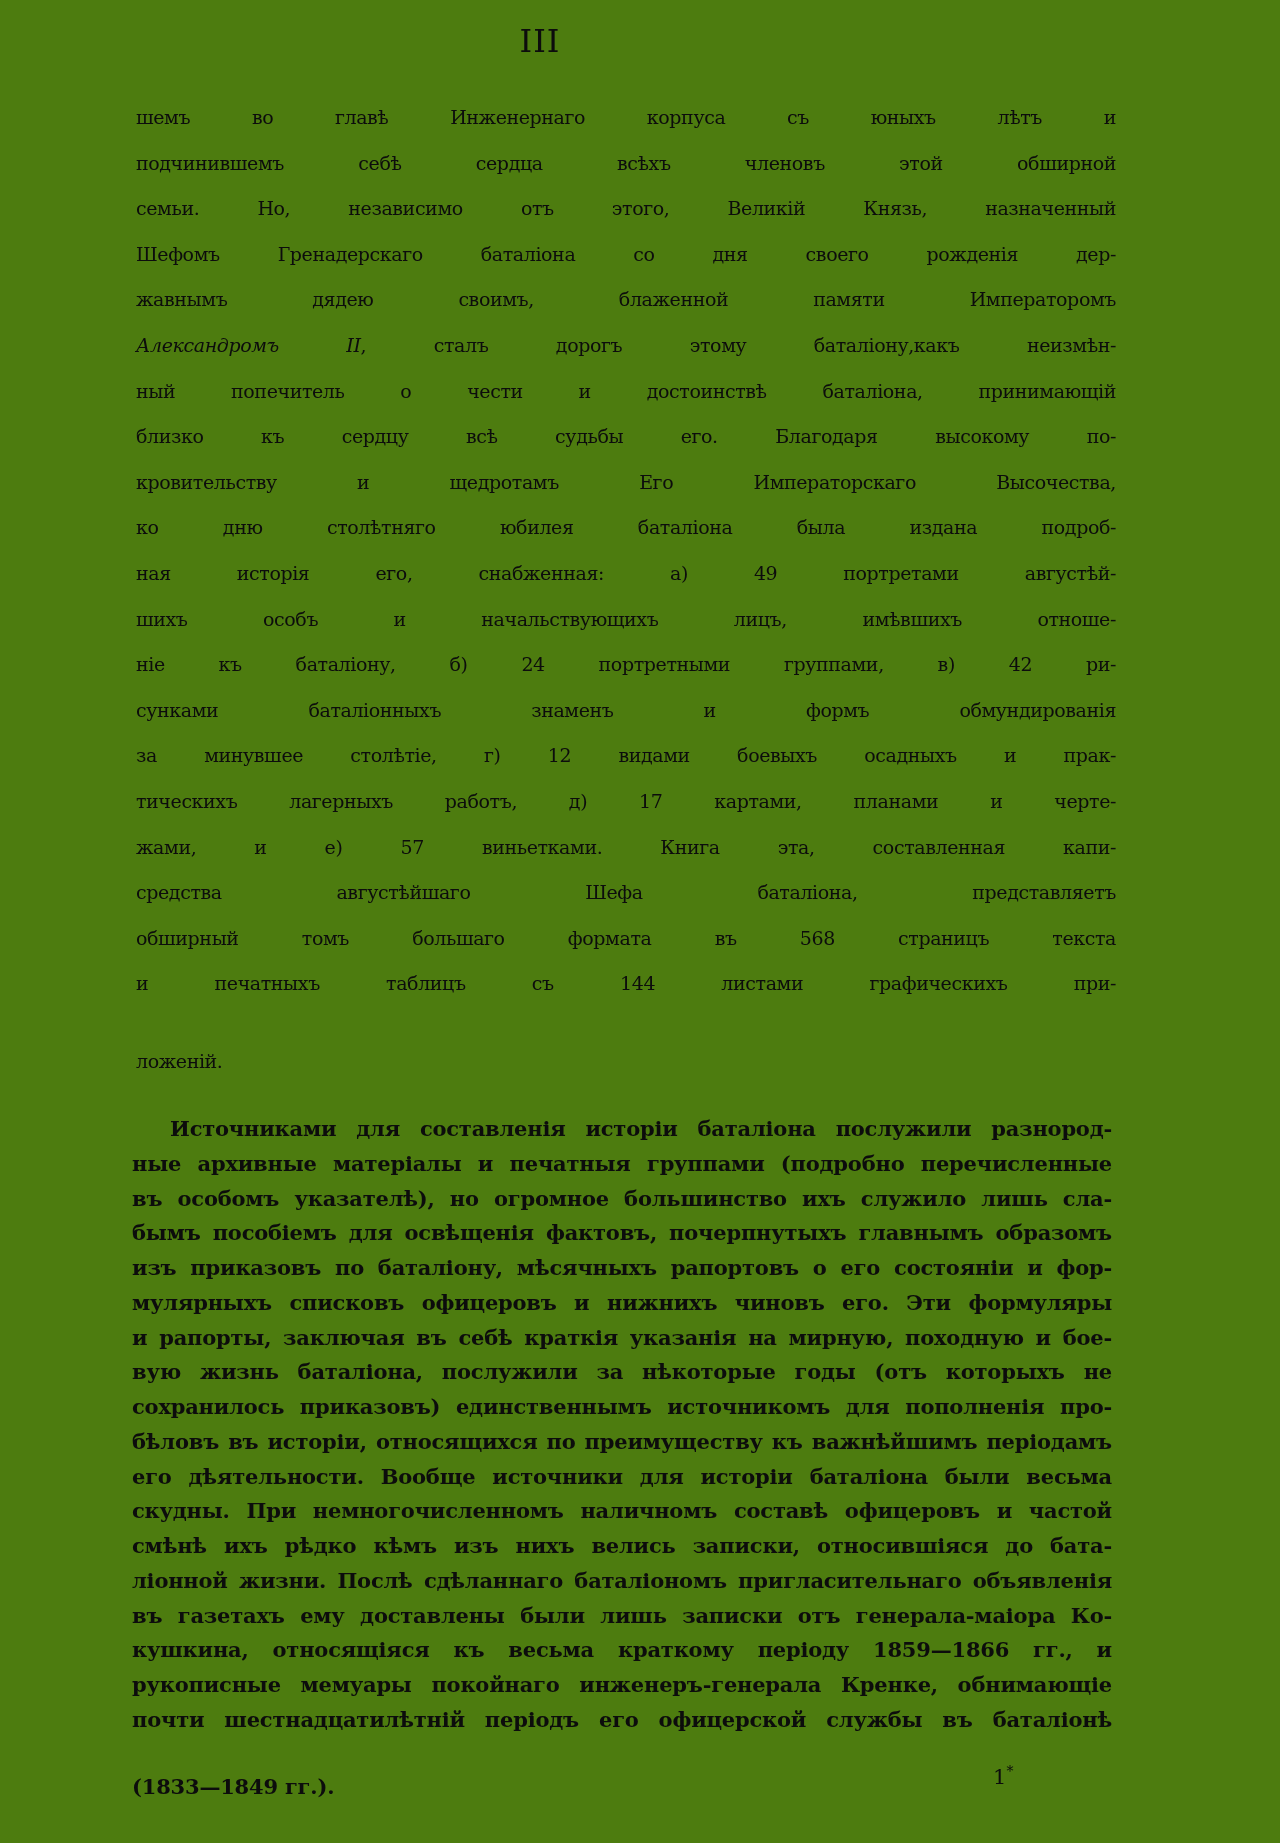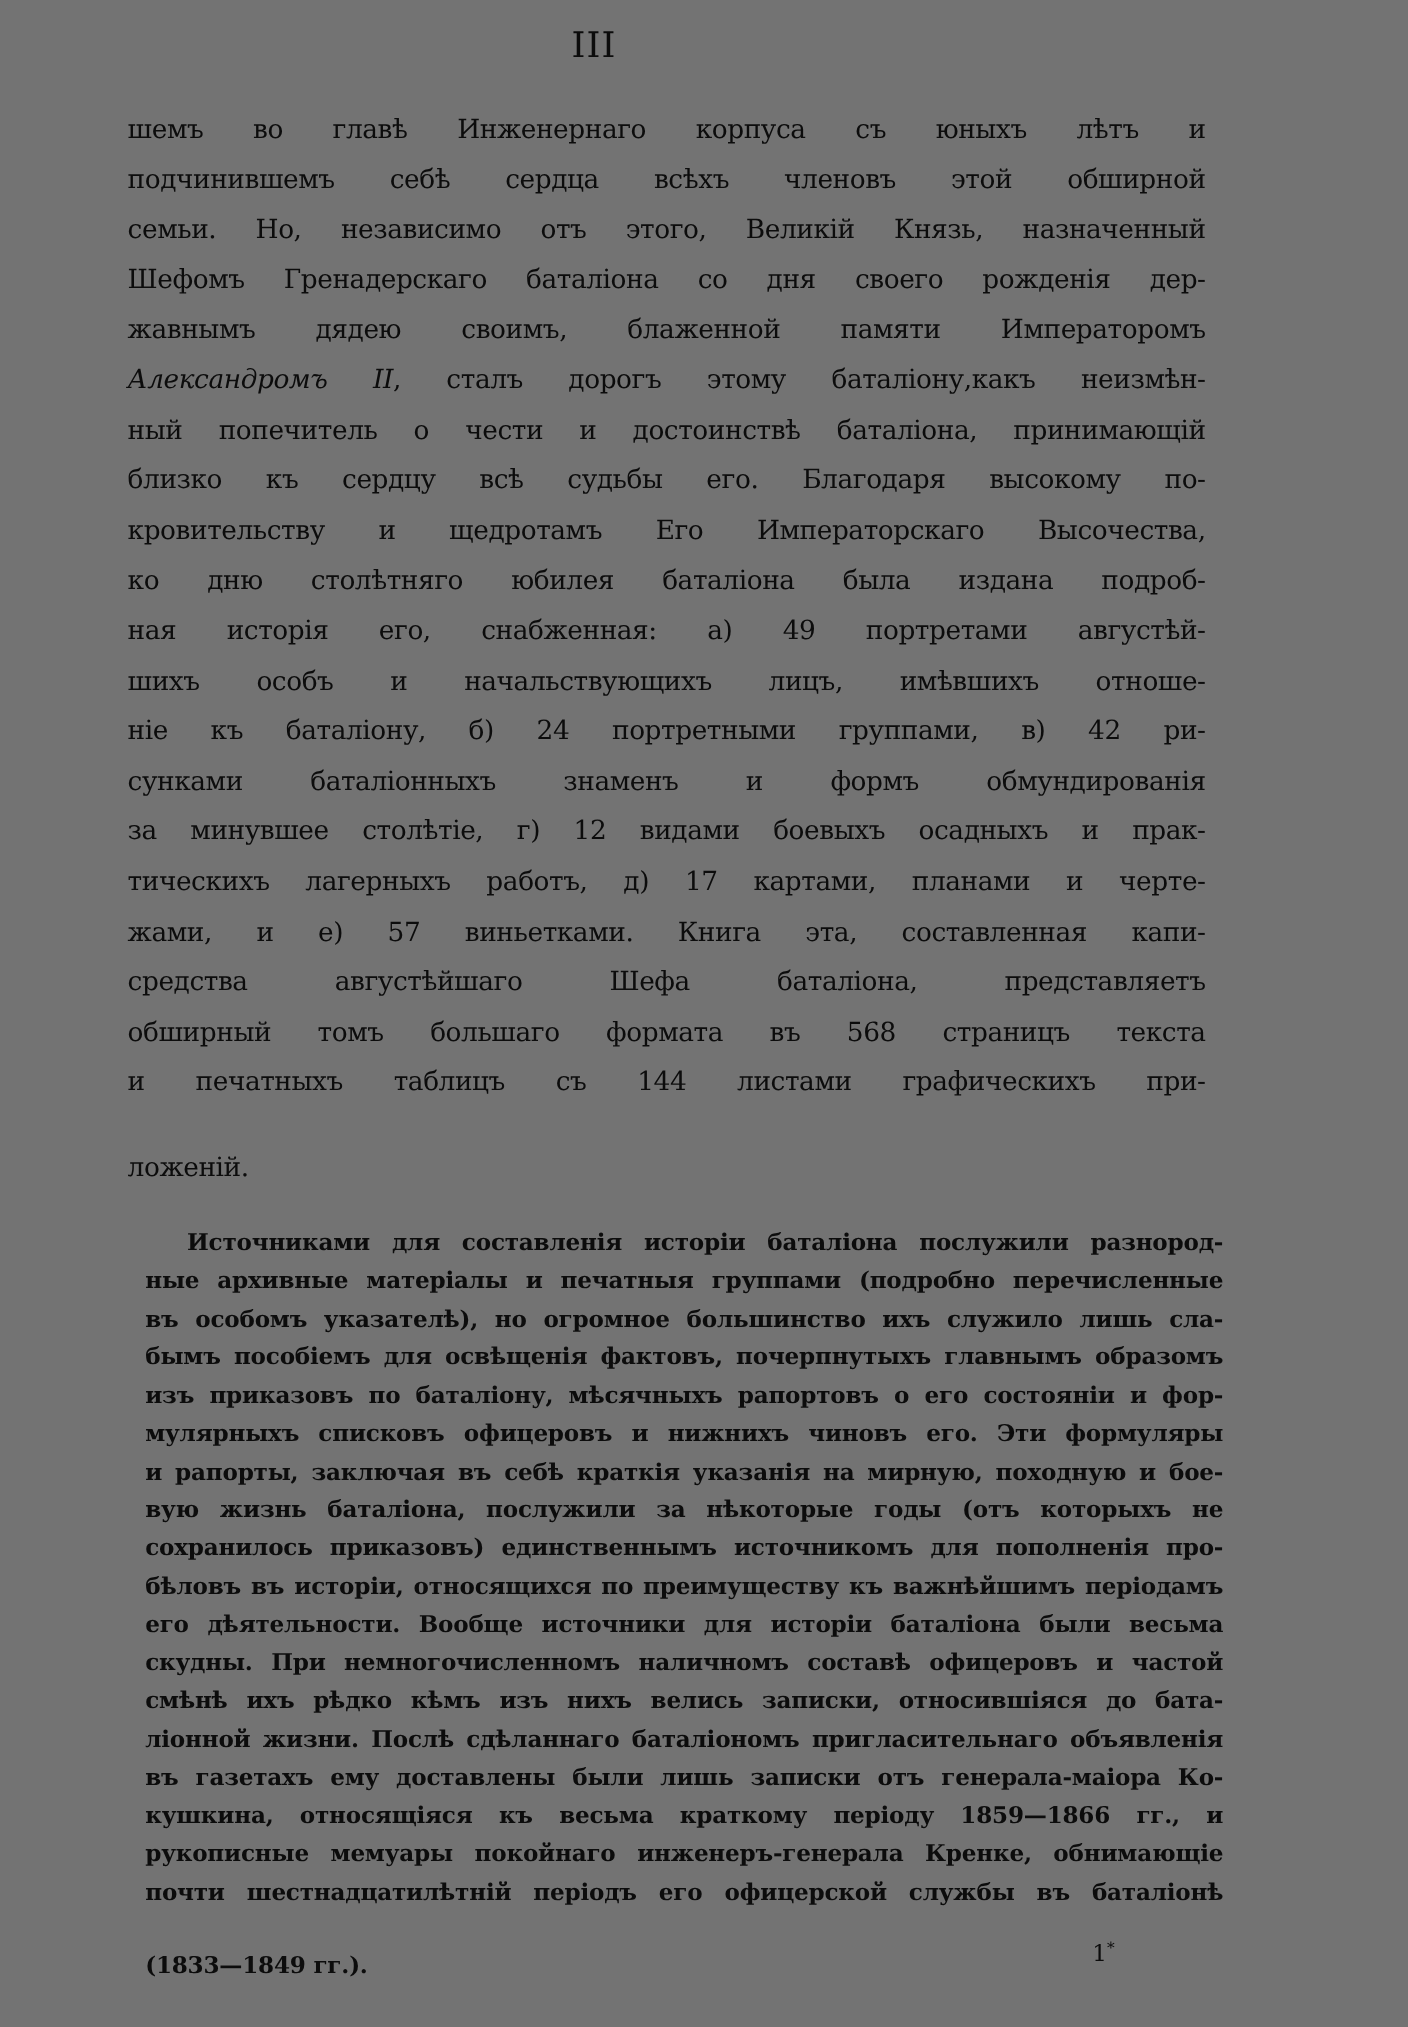--- a/index.html
+++ b/index.html
@@ -4,40 +4,40 @@
 <style>
   html, body {
     margin: 0;
     padding: 0;
     background: #ffffff;
   }
   .page {
     position: relative;
     width: 1280px;
     height: 1843px;
-    background: #737373;
+    background: #4d7c0f;
     color: #0c0c0c;
     font-family: "DejaVu Serif", "Liberation Serif", serif;
     overflow: hidden;
   }
   .page-number {
     position: absolute;
     left: 0;
     top: 22px;
     width: 1080px;
     text-align: center;
     font-size: 32px;
     letter-spacing: 1px;
   }
   .main-text {
     position: absolute;
-    left: 116px;
+    left: 136px;
     top: 95px;
     width: 980px;
-    font-size: 24px;
+    font-size: 19px;
     line-height: 45.6px;
     letter-spacing: -0.4px;
   }
   .small-text {
     position: absolute;
     left: 132px;
     top: 1112px;
     width: 980px;
     font-size: 21px;
     line-height: 34.75px;

